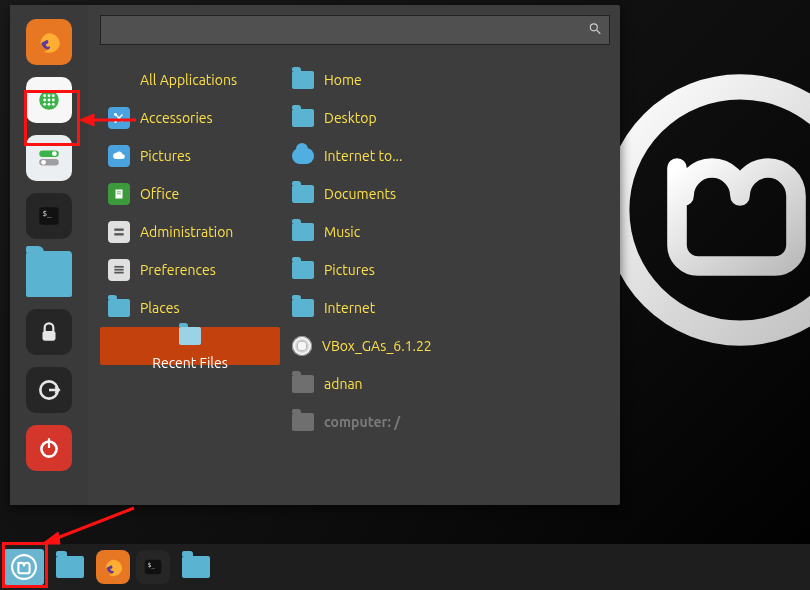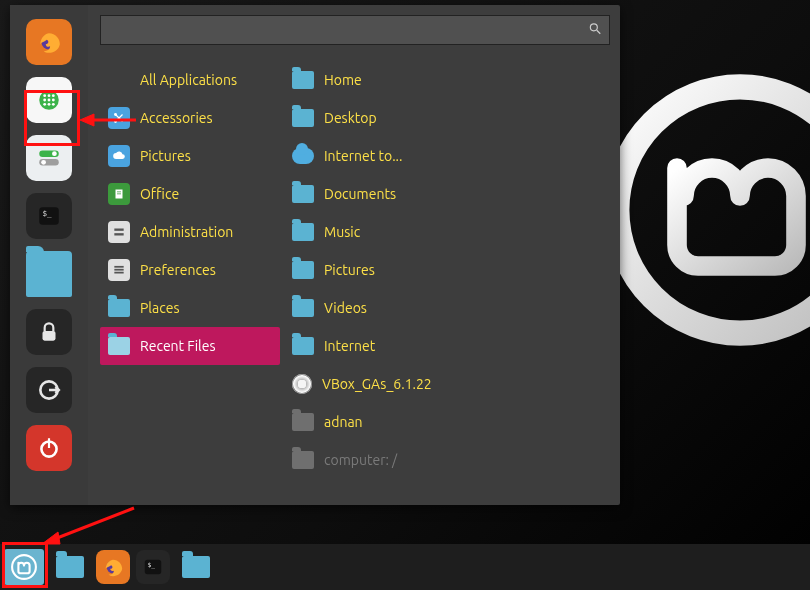--- a/index.html
+++ b/index.html
@@ -85,22 +85,22 @@
   }
   .catcol { width: 180px; padding-top: 8px; }
   .placecol { flex: 1; padding-top: 8px; padding-left: 4px; overflow-y: auto; }
   .item {
     display: flex; align-items: center;
     height: 38px; padding: 0 8px;
     gap: 10px;
     cursor: pointer; border-radius: 2px;
     color: #fde047;
   }
-  .item.selected { background: #be185d; color: #fff; }
-  .item.muted { color: #7a7a7a; }
+  .item.selected { background: #c2410c; color: #fff; flex-direction: column; }
+  .item.muted { color: #7a7a7a; font-weight: bold; }
   .cat-icon {
     width: 22px; height: 22px; border-radius: 4px;
     display:flex; align-items:center; justify-content:center;
     flex-shrink:0;
   }
   .folder-icon {
     width: 22px; height: 18px; background:#5bb3d2;
     border-radius: 2px 2px 2px 2px; position: relative; flex-shrink:0;
   }
   .folder-icon::before {
@@ -322,24 +322,20 @@
         <div class="item">
           <div class="folder-icon"></div>
           <span>Music</span>
         </div>
         <div class="item">
           <div class="folder-icon"></div>
           <span>Pictures</span>
         </div>
         <div class="item">
           <div class="folder-icon"></div>
-          <span>Videos</span>
-        </div>
-        <div class="item">
-          <div class="folder-icon"></div>
           <span>Internet</span>
         </div>
         <div class="item">
           <div class="disc-icon"></div>
           <span>VBox_GAs_6.1.22</span>
         </div>
         <div class="item">
           <div class="folder-icon gray"></div>
           <span>adnan</span>
         </div>

